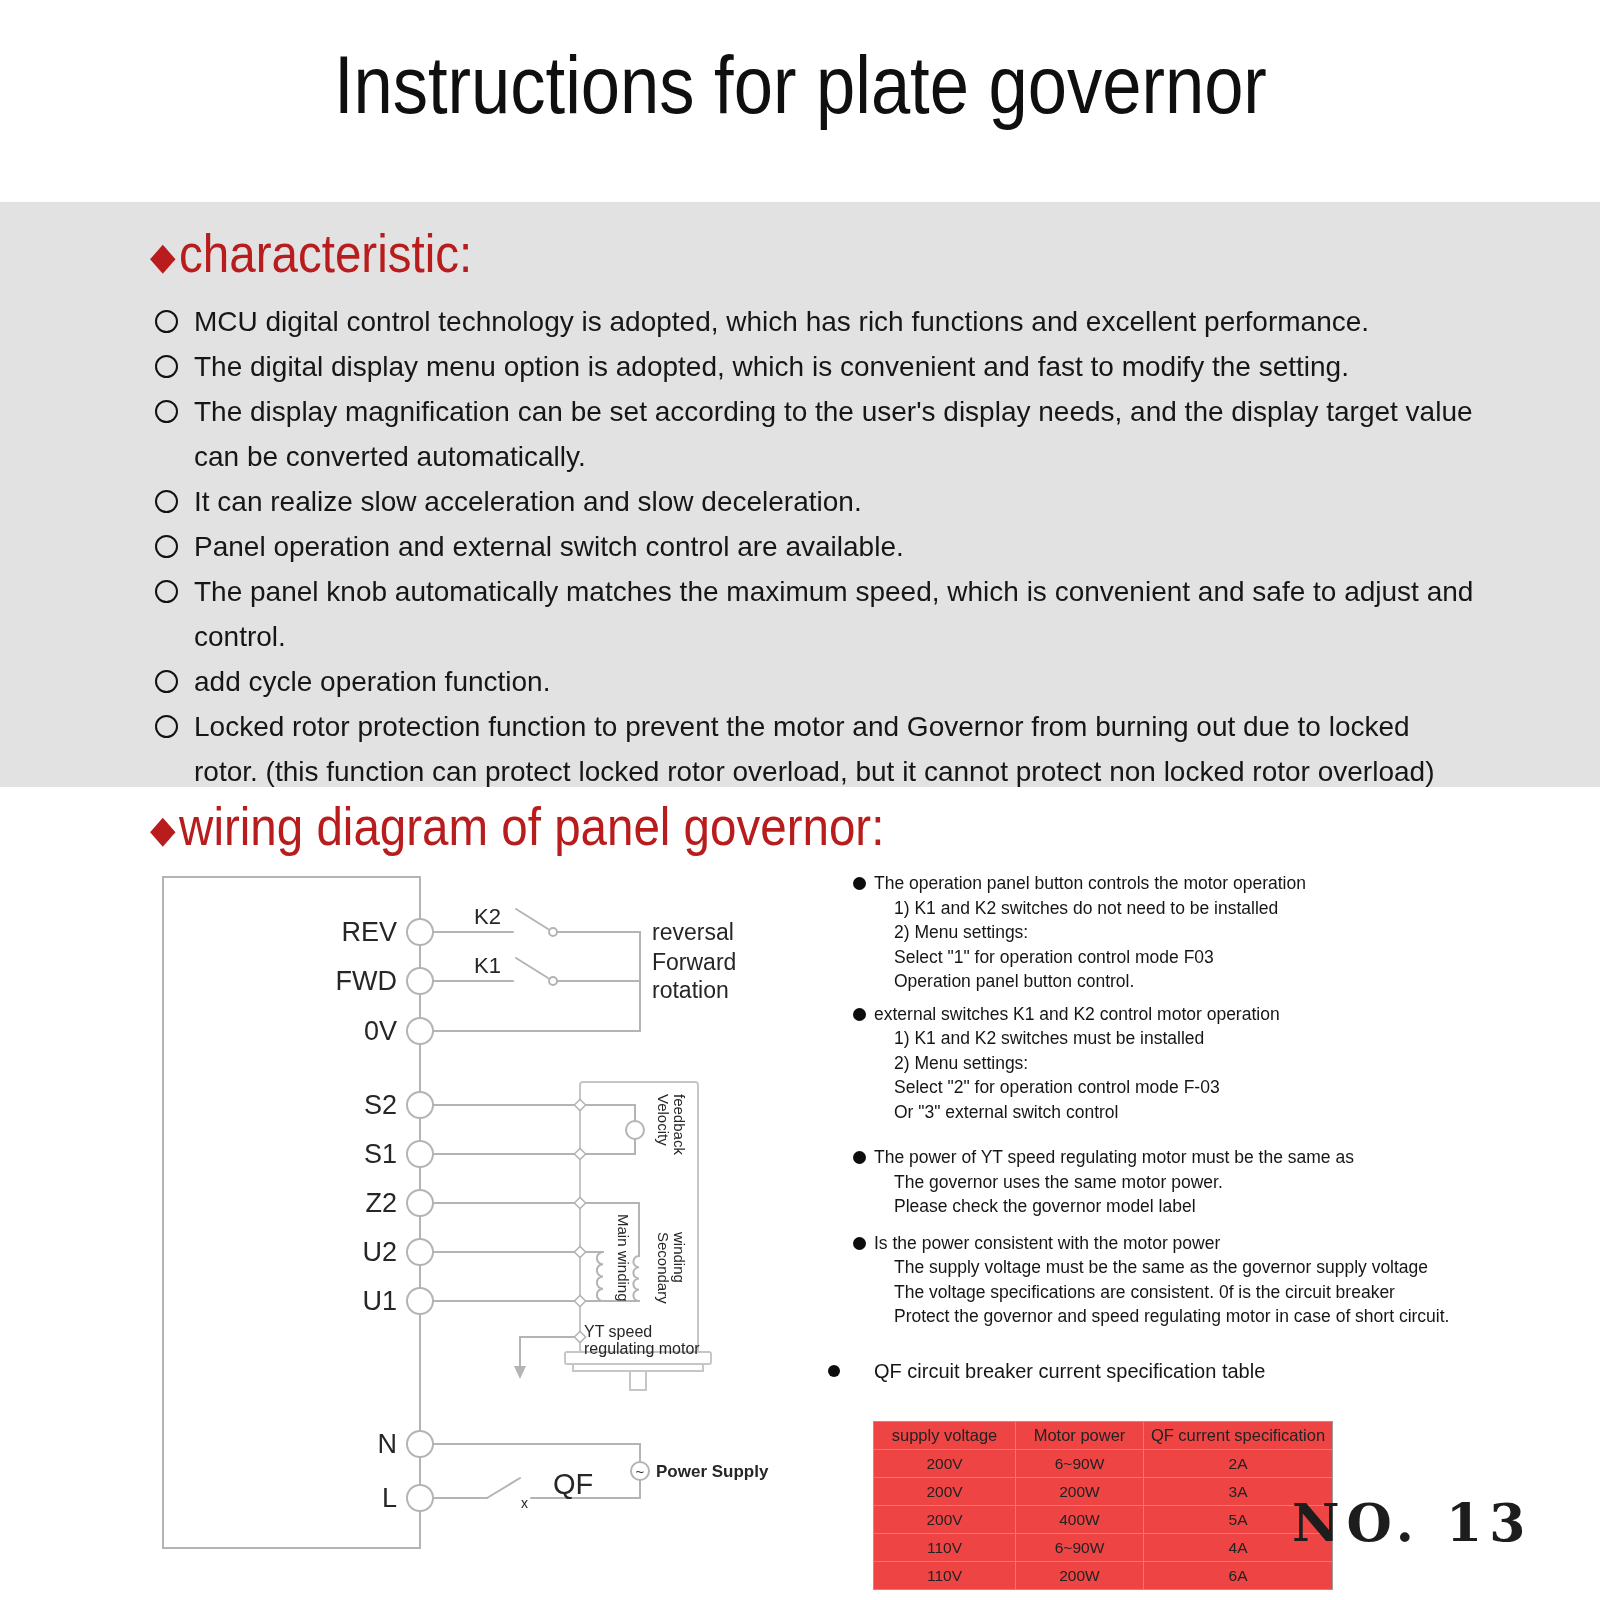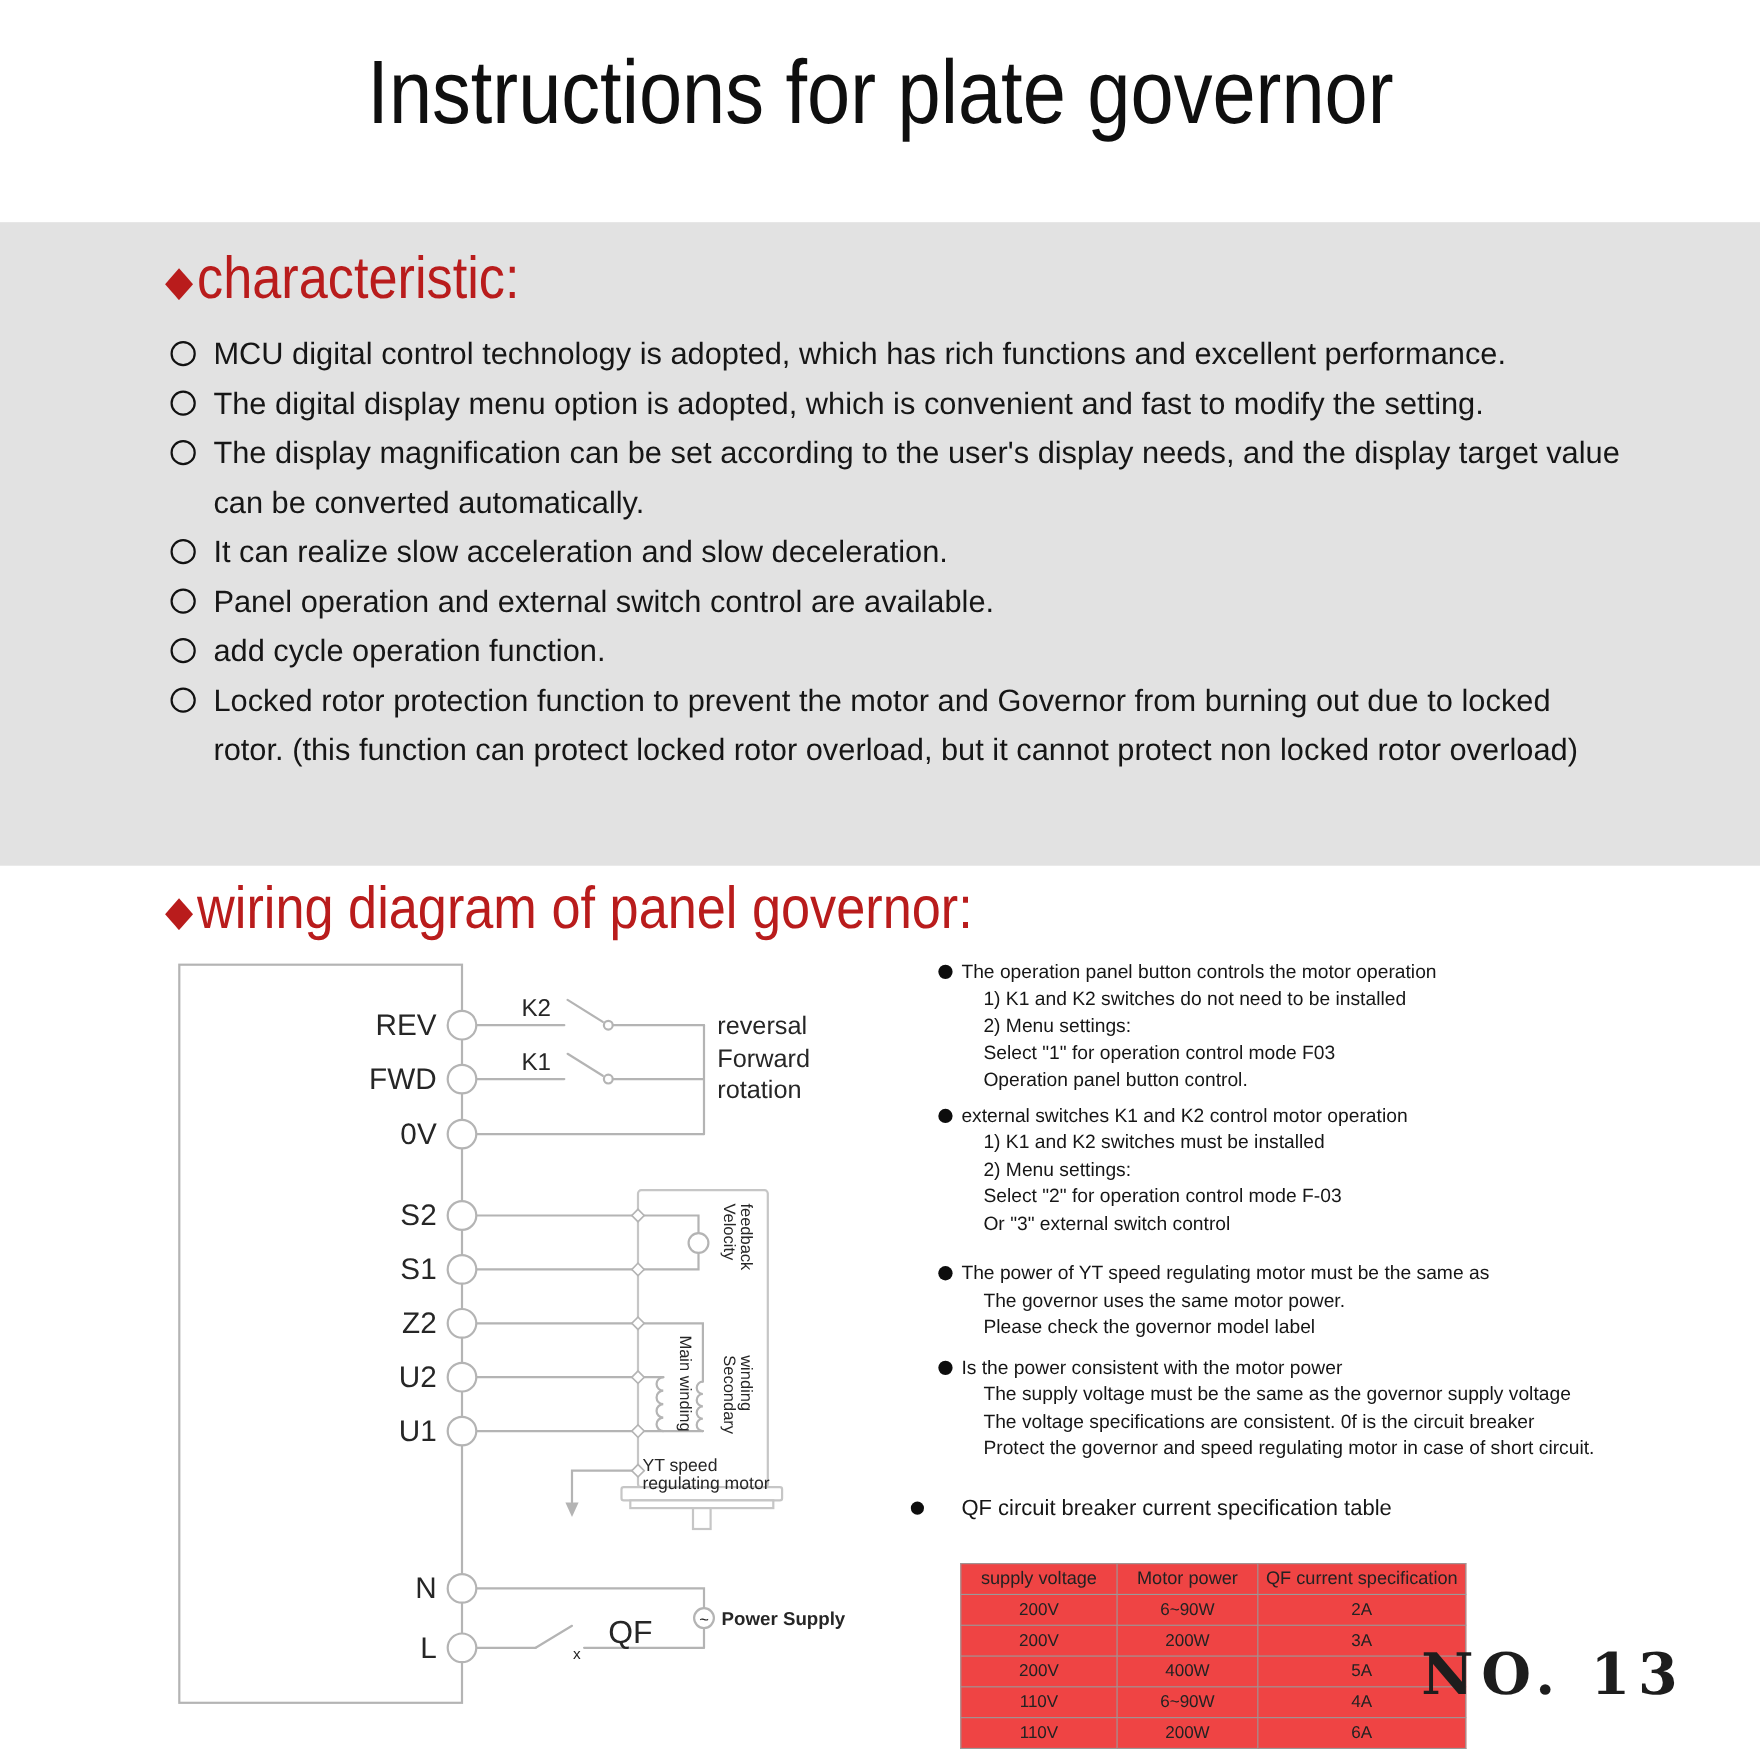--- a/index.html
+++ b/index.html
@@ -86,20 +86,24 @@
       <span class="ring"></span>
       <div class="txt">The display magnification can be set according to the user's display needs, and the display target value can be converted automatically.</div>
     </div>
     <div class="char-item">
       <span class="ring"></span>
       <div class="txt">It can realize slow acceleration and slow deceleration.</div>
     </div>
     <div class="char-item">
       <span class="ring"></span>
       <div class="txt">Panel operation and external switch control are available.</div>
+    </div>
+    <div class="char-item">
+      <span class="ring"></span>
+      <div class="txt">The panel knob automatically matches the maximum speed, which is convenient and safe to adjust and control.</div>
     </div>
     <div class="char-item">
       <span class="ring"></span>
       <div class="txt">add cycle operation function.</div>
     </div>
     <div class="char-item">
       <span class="ring"></span>
       <div class="txt">Locked rotor protection function to prevent the motor and Governor from burning out due to locked rotor. (this function can protect locked rotor overload, but it cannot protect non locked rotor overload)</div>
     </div>
   </div>

